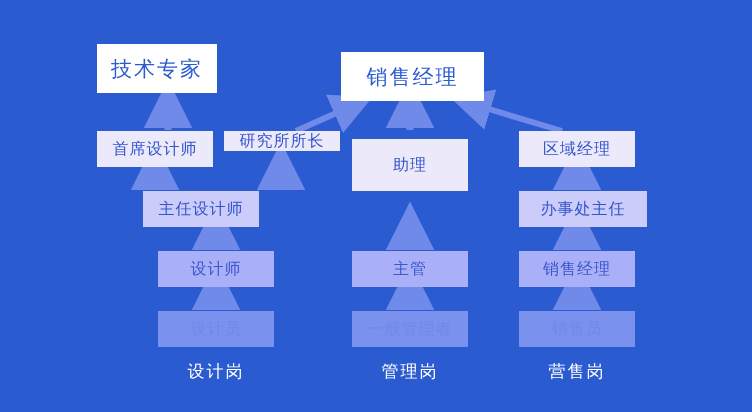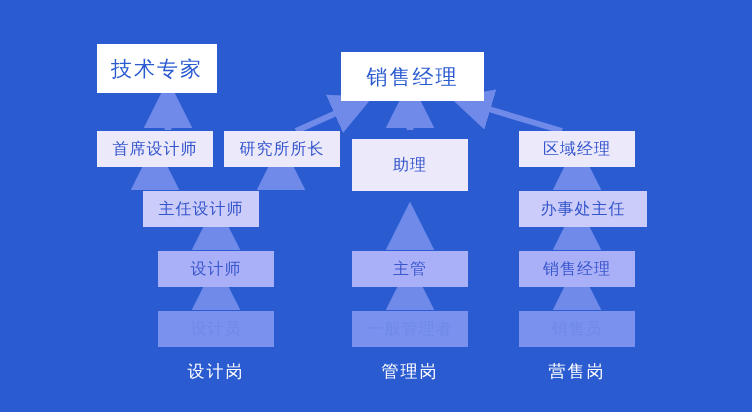--- a/index.html
+++ b/index.html
@@ -63,21 +63,21 @@
     <line x1="296" y1="131" x2="352" y2="106" stroke="#6f8ae8" stroke-width="6" marker-end="url(#ah)"></line>
     <line x1="562" y1="131" x2="472" y2="104" stroke="#6f8ae8" stroke-width="6" marker-end="url(#ah)"></line>
   </svg>
 
   <div class="box top" style="left:97px;top:44px;width:120px;height:49px;">技术专家</div>
 
   <div class="box top" style="left:341px;top:52px;width:143px;height:49px;">销售经理</div>
 
   <div class="box l2" style="left:97px;top:131px;width:116px;height:36px;">首席设计师</div>
 
-  <div class="box l2" style="left:224px;top:131px;width:116px;height:36px;text-align:center;">研究所所长</div>
+  <div class="box l2" style="left:224px;top:131px;width:116px;height:20px;text-align:center;">研究所所长</div>
 
   <div class="box l2" style="left:352px;top:139px;width:116px;height:52px;">助理</div>
 
   <div class="box l2" style="left:519px;top:131px;width:116px;height:36px;">区域经理</div>
 
   <div class="box l3" style="left:143px;top:191px;width:116px;height:36px;">主任设计师</div>
 
 
   <div class="box l3" style="left:519px;top:191px;width:128px;height:36px;">办事处主任</div>
 

